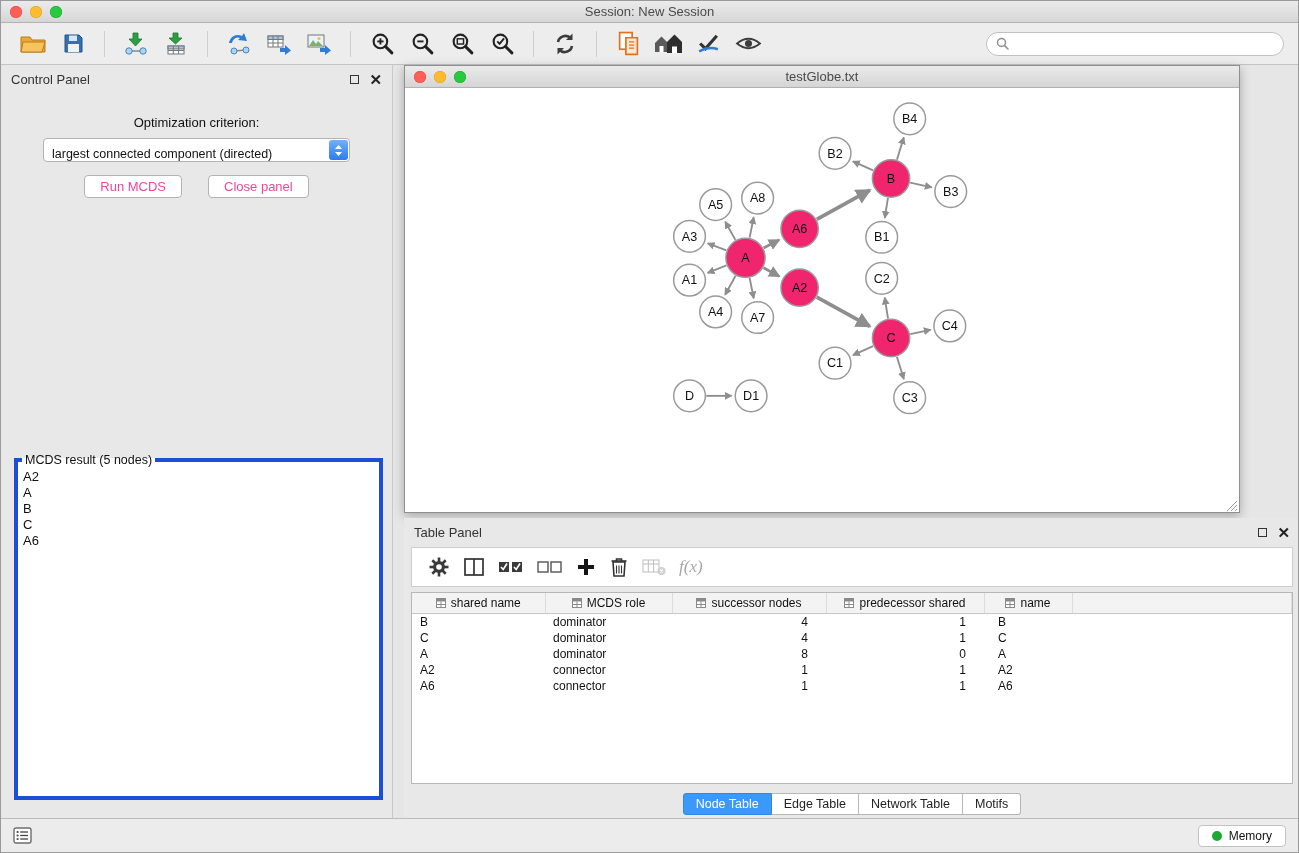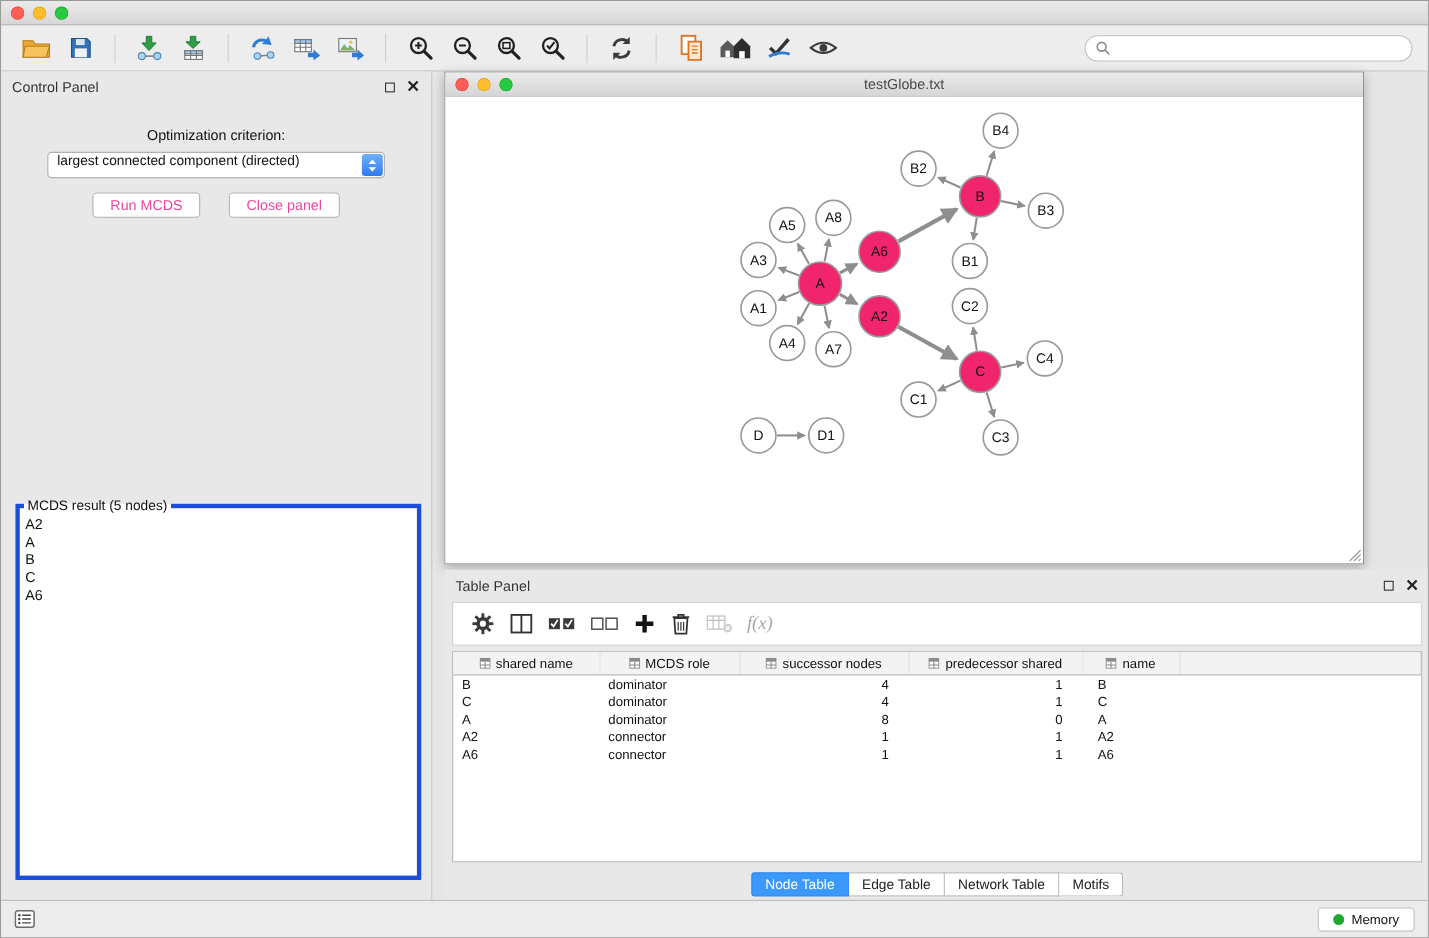--- a/index.html
+++ b/index.html
@@ -28,21 +28,21 @@
   .panel-head{height:28px;display:flex;align-items:center;padding:0 10px;font-size:13px;color:#333}
   .panel-head .ph-actions{margin-left:auto;display:flex;align-items:center;gap:10px}
   .float-box{width:9px;height:9px;border:1.5px solid #333;display:inline-block}
   .close-x{font-size:15px;font-weight:bold;color:#222;line-height:1;cursor:pointer}
   .seg{display:flex;justify-content:center;margin-top:6px}
   .seg .tab{font-size:13px;padding:3px 13px;background:#fff;border:1px solid #b6b6b6;border-left:none;color:#222;cursor:pointer}
   .seg .tab:first-child{border-left:1px solid #b6b6b6;border-radius:4px 0 0 4px}
   .seg .tab:last-child{border-radius:0 4px 4px 0}
   .seg .tab.active{background:#3b99fc;border-color:#2f87ea;color:#fff}
   .opt-label{text-align:center;font-size:13px;color:#111;margin-top:22px}
-  .combo{margin:8px 42px 0;height:24px;background:#fff;border:1px solid #b3b3b3;border-radius:4px;display:flex;align-items:flex-start;overflow:hidden;cursor:pointer}
+  .combo{margin:8px 42px 0;height:24px;background:#fff;border:1px solid #b3b3b3;border-radius:4px;display:flex;align-items:flex-end;overflow:hidden;cursor:pointer}
   .combo .val{flex:1;font-size:12.5px;padding:0 8px;color:#111;white-space:nowrap}
   .combo .step{width:19px;align-self:stretch;background:linear-gradient(#6fb1f9,#2d7bf0);display:flex;align-items:center;justify-content:center;border-radius:3px;margin:1px}
   .btnrow{display:flex;justify-content:center;gap:26px;margin-top:13px}
   .pbtn{font-size:13px;font-family:"Liberation Sans",sans-serif;background:#fff;border:1px solid #b3b3b3;border-radius:4px;padding:3px 15px;color:#ec4899;cursor:pointer}
   .result{position:absolute;left:13px;right:9px;top:388px;bottom:18px;background:#fff;border:4px solid #1d4ed8}
   .result legend{font-size:12.5px;color:#111;margin-left:4px;padding:0 3px}
   .result-list{padding:2px 5px;font-size:13px;color:#111;line-height:16px}
 
   
   .net-window{position:absolute;left:403px;top:64px;width:836px;height:448px;background:#fff;border:1px solid #8f8f8f;box-shadow:0 3px 10px rgba(0,0,0,.28)}
@@ -78,20 +78,21 @@
 <body>
 
 <div class="app">
 
   <div class="titlebar">
     <div class="lights">
       <span class="light red"></span>
       <span class="light yellow"></span>
       <span class="light green"></span>
     </div>
+    <div class="tb-title">Session: New Session</div>
   </div>
 
   <div class="toolbar">
     <button class="tbtn">
       <svg width="26" height="21" viewBox="0 0 26 21">
           <path d="M1 4 h9 l2 3 h13 v12 H1z" fill="#e9a83a" stroke="#b97f14"></path>
           <path d="M3 9 h22 l-3 10 H1z" fill="#f6c35c" stroke="#b97f14"></path>
         </svg>
     </button>
     <button class="tbtn">

